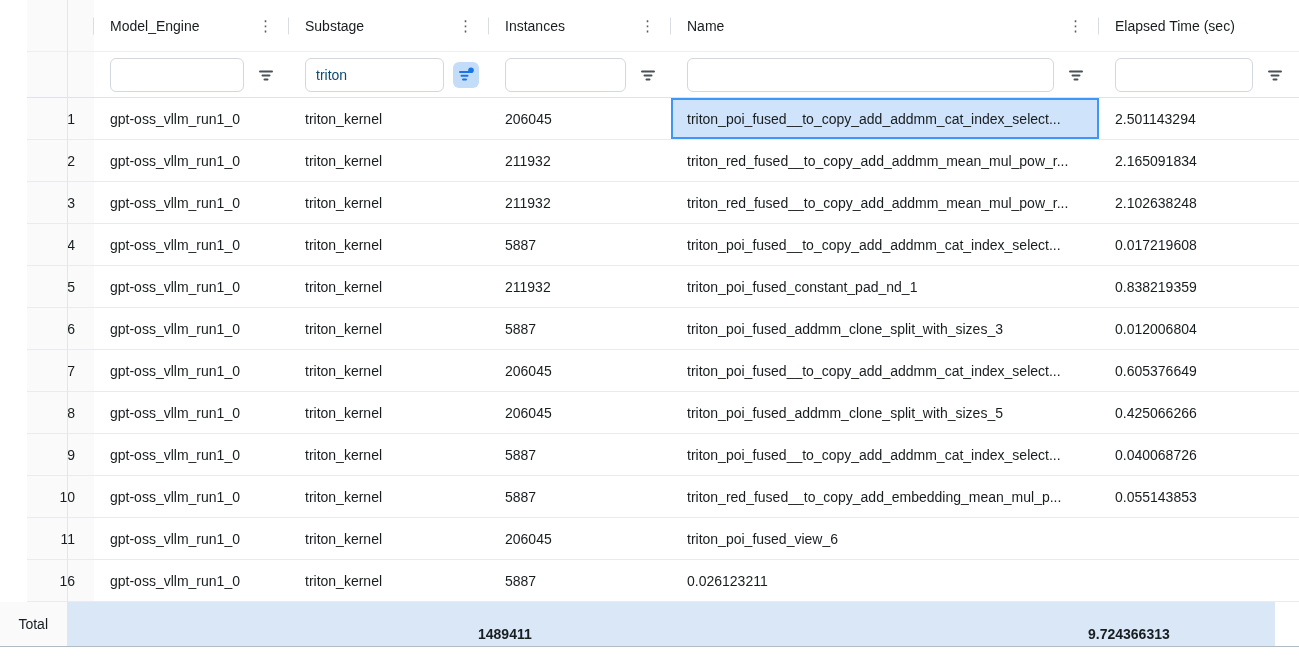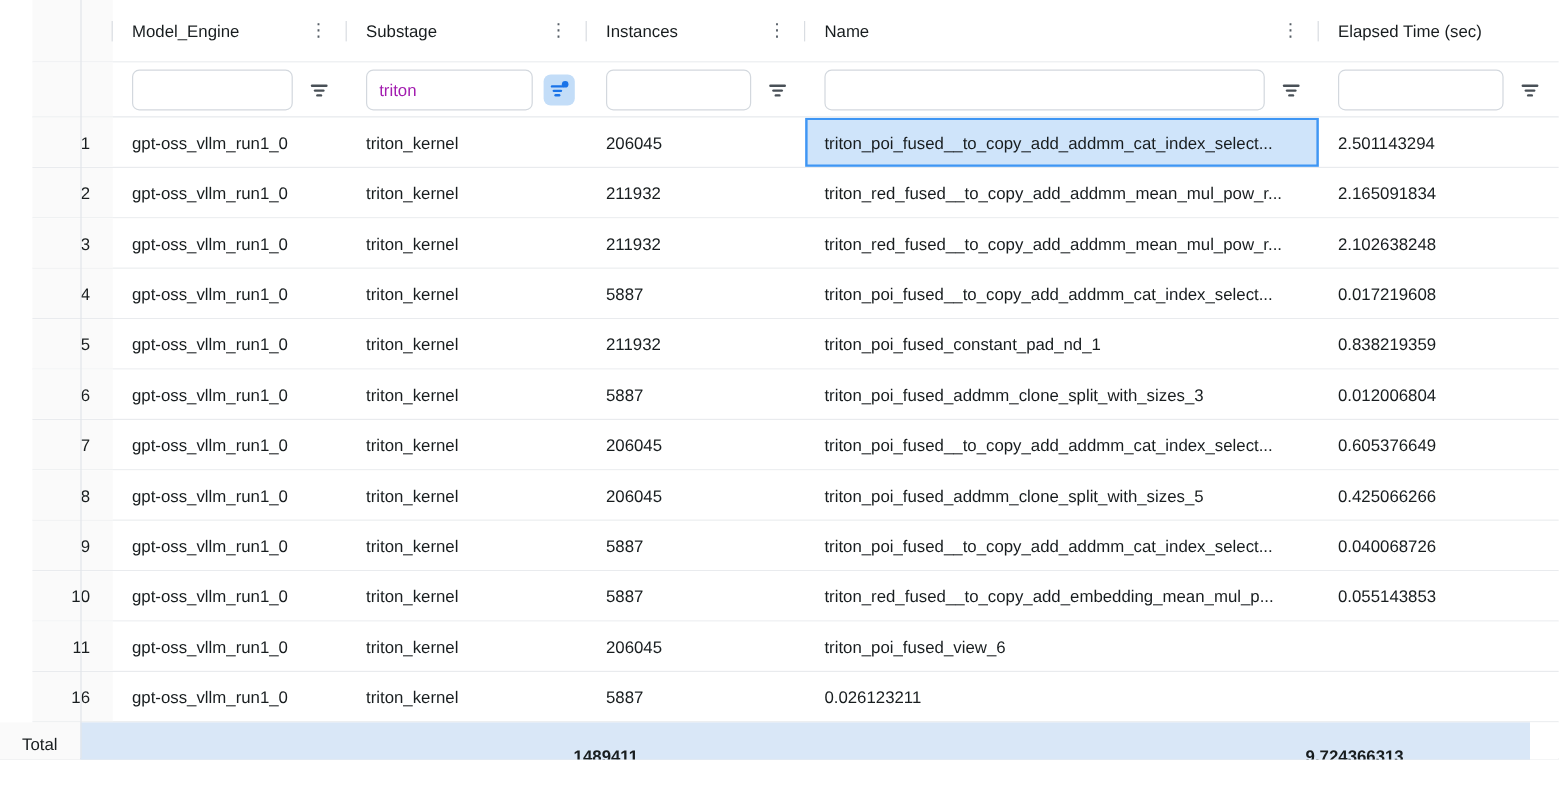--- a/index.html
+++ b/index.html
@@ -51,21 +51,21 @@
   }
   .filter-cell.last { padding-right: 38px; }
   .filter-input {
     flex: 1; min-width: 0;
     height: 34px;
     border: 1px solid #d3d8de;
     border-radius: 6px;
     padding: 0 10px;
     font-family: "Liberation Sans", sans-serif;
     font-size: 14px;
-    color: #a21caf;
+    color: #0c4a6e;
     background: #fff;
     outline: none;
   }
   .funnel-btn {
     width: 26px; height: 26px; flex: 0 0 26px;
     display: flex; align-items: center; justify-content: center;
     background: transparent; border: none; border-radius: 6px;
     cursor: pointer; position: relative;
   }
   .funnel-btn svg { display: block; }
@@ -93,21 +93,21 @@
   }
   
   .pin-divider {
     position: absolute; left: 67px; top: 0; bottom: 1px;
     width: 1px; background: #e2e5e9; z-index: 2;
   }
   
   .total-row {
     display: grid;
     grid-template-columns: 67px 1208px 24px;
-    height: 31px;
+    height: 45px;
     border-bottom: 1px solid #b2bac2;
   }
   .total-label-cell {
     background: #fafafa;
     display: flex; align-items: center; justify-content: flex-end;
     padding-right: 19px;
     font-weight: 500;
   }
   .total-content {
     background: #d9e7f7;

